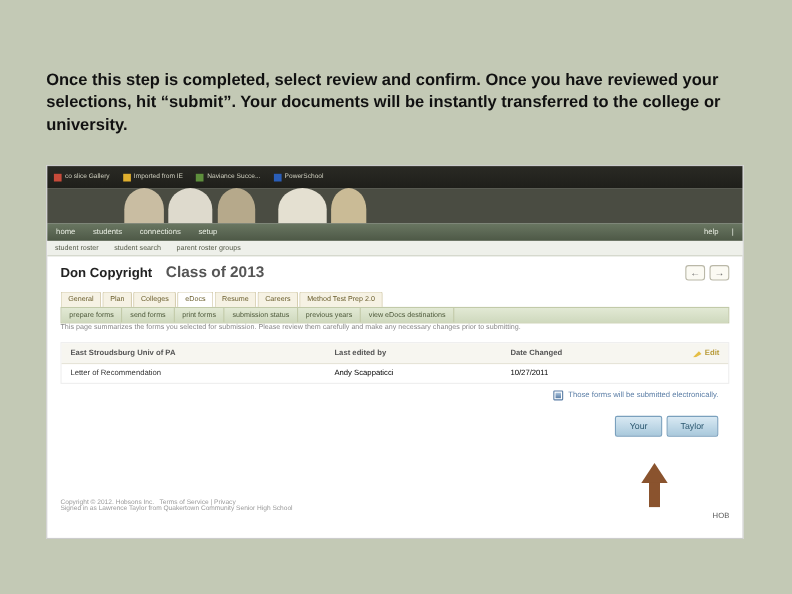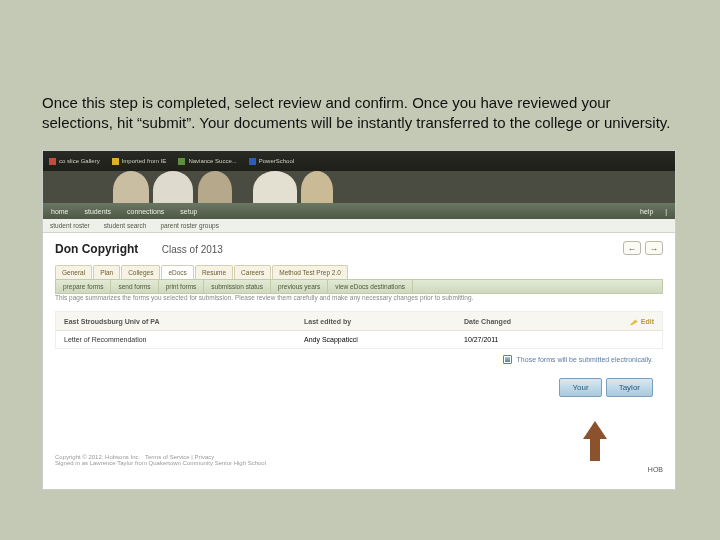--- a/index.html
+++ b/index.html
@@ -1,33 +1,33 @@
 <!DOCTYPE html>
 <html><head>
 <meta charset="utf-8">
 <style>
   *{box-sizing:border-box;margin:0;padding:0;}
   body{width:720px;height:540px;font-family:Arial,sans-serif;background:#000;}
   .slide{width:720px;height:540px;background:#c3c9b5;position:relative;overflow:hidden;}
-  .instr{position:absolute;top:63px;left:42px;right:42px;font-size:15px;font-weight:normal;line-height:1.35;color:#111;margin-top:30px;}
+  .instr{position:absolute;top:63px;left:42px;right:42px;font-size:15px;font-weight:bold;line-height:1.35;color:#111;}
   .shot{position:absolute;top:150px;left:42px;width:634px;height:340px;background:#fff;border:1px solid #ccc;}
   .banner{height:20px;background:linear-gradient(#2a2a24,#1f1f1a);display:flex;align-items:center;}
   .banner .bitem{color:#cfcfbf;font-size:6px;padding:0 6px;display:flex;align-items:center;gap:3px;}
   .banner .sq{width:7px;height:7px;}
   .photo{height:32px;background:#4a4c42;position:relative;overflow:hidden;}
   .photo .p{position:absolute;top:0;height:32px;border-radius:50% 50% 0 0 / 60% 60% 0 0;}
   .nav{height:16px;background:linear-gradient(#6a7762,#4d5846);display:flex;align-items:center;color:#e9eee3;font-size:7px;}
   .nav span{padding:0 8px;}
   .nav .help{margin-left:auto;}
   .subnav{height:14px;background:#eef0ea;display:flex;align-items:center;color:#545a48;font-size:6.5px;border-bottom:1px solid #d0d4c8;}
   .subnav span{padding:0 7px;}
   .page{padding:6px 12px 0 12px;}
   .hrow{display:flex;align-items:center;justify-content:space-between;margin-bottom:8px;}
   .sname{font-size:12px;font-weight:bold;color:#222;}
-  .cls{font-size:10px;color:#555;margin-left:19px;}
+  .cls{font-size:14px;color:#555;margin-left:8px;font-weight:bold;}
   .navarr{display:flex;gap:4px;}
   .arrb{width:18px;height:14px;border:1px solid #bab8a8;border-radius:3px;background:#fbfaf3;font-size:9px;display:flex;align-items:center;justify-content:center;color:#666;}
   .tabs1{display:flex;gap:1px;margin-top:6px;}
   .tabs1 .t{font-size:6.5px;padding:3px 6px;border:1px solid #d6ceb0;border-bottom:none;background:#f6f2e4;color:#6c6030;border-radius:2px 2px 0 0;}
   .tabs1 .t.act{background:#fff;}
   .tbar{height:15px;background:linear-gradient(#e2e9d4,#cfd9be);border:1px solid #c2caa9;display:flex;align-items:center;font-size:6.5px;color:#4e5a3b;}
   .tbar span{padding:0 7px;border-right:1px solid #c2caa9;height:100%;display:flex;align-items:center;}
   .h2{font-size:12px;font-weight:bold;color:#222;margin:10px 0 4px 0;}
   .desc{font-size:6.5px;color:#888;margin-bottom:10px;}
   .formbox{border:1px solid #eee;}

